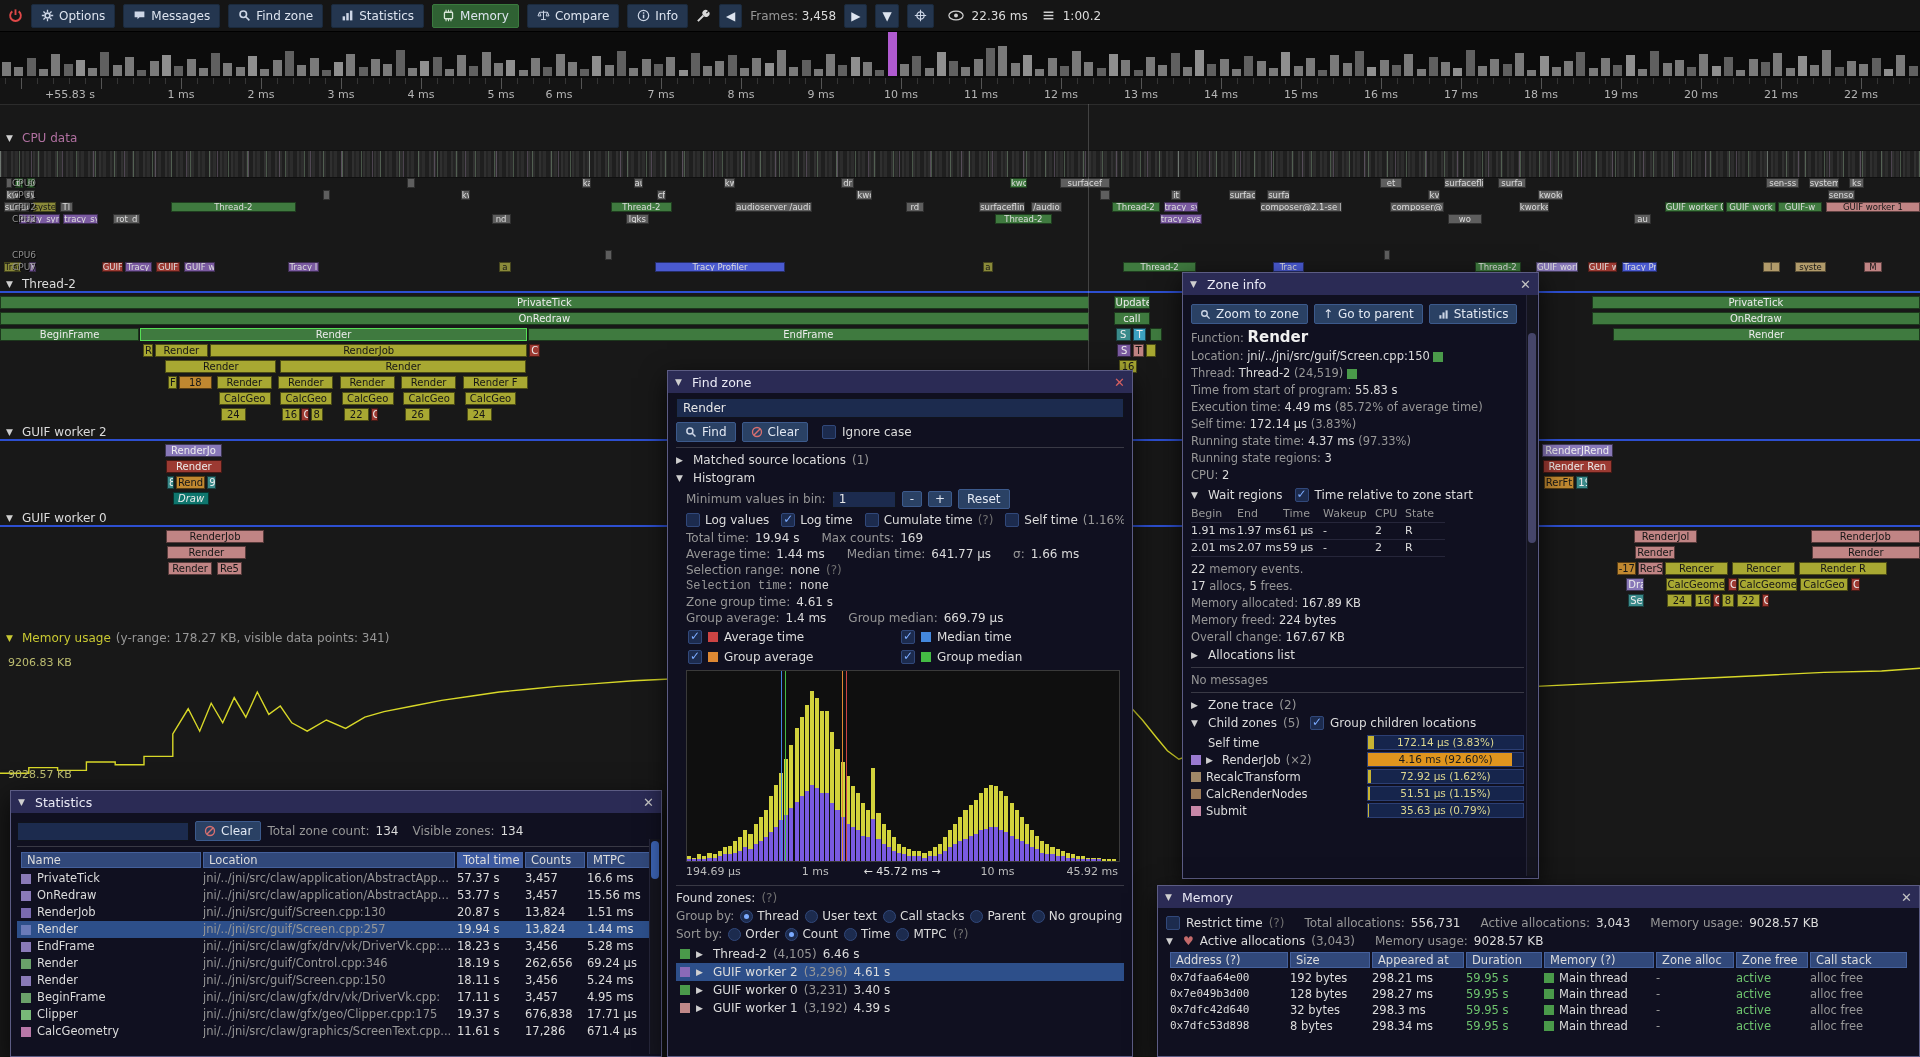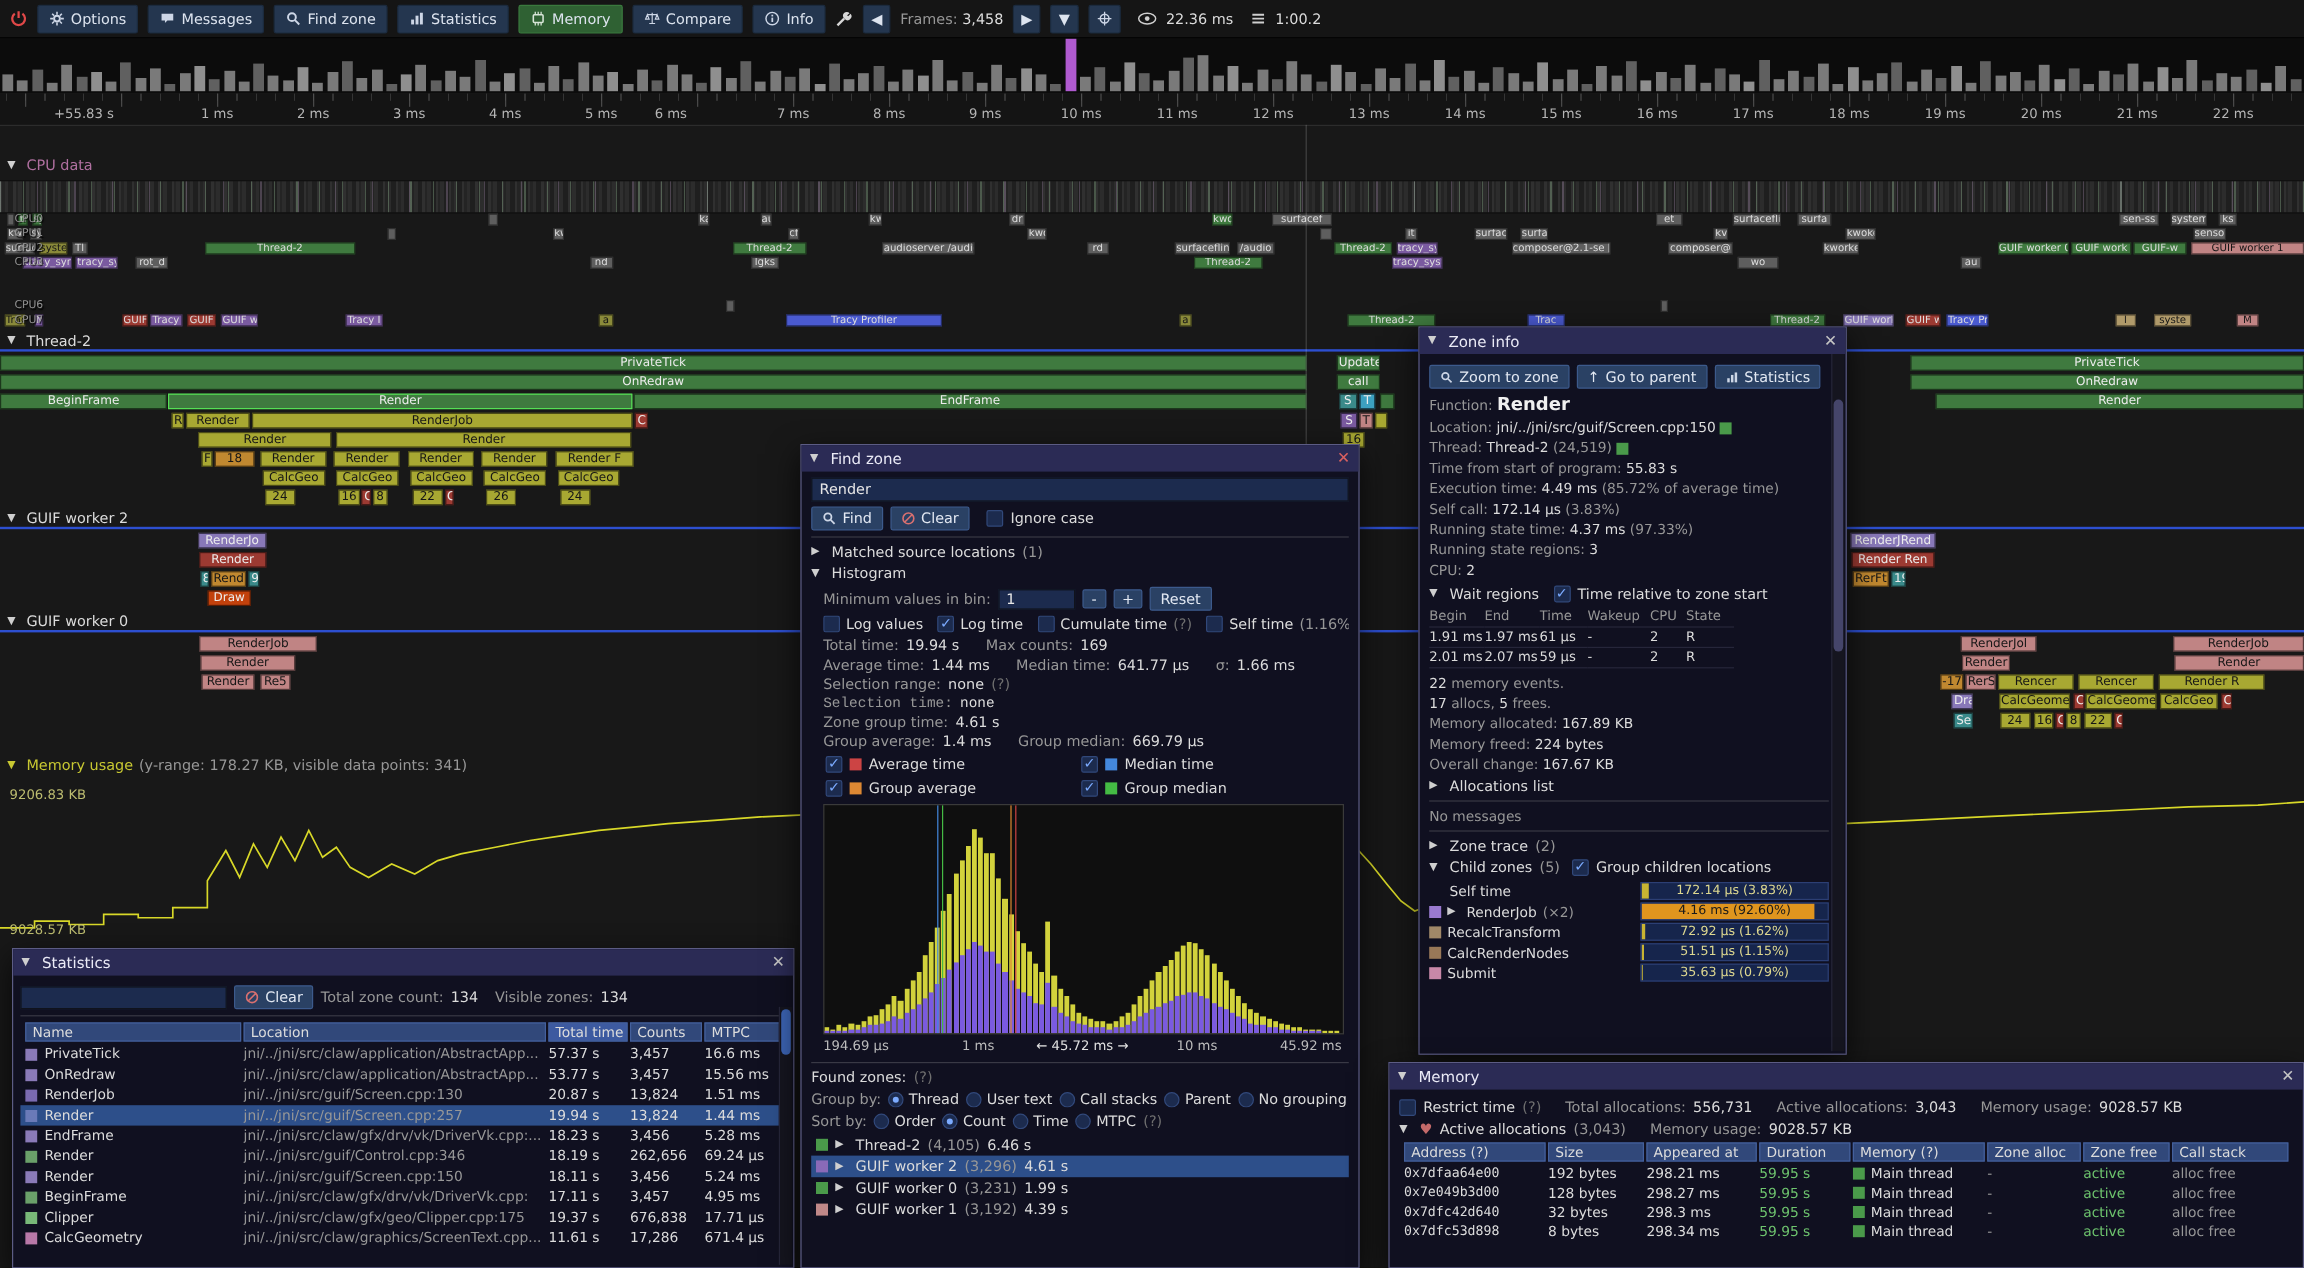--- a/index.html
+++ b/index.html
@@ -596,21 +596,21 @@
           <div class="zn" style="left: 80.35%; width: 3.6%; background: rgb(156, 58, 50);">Render Ren</div>
         </div>
         <div class="trow" style="top: 476px;">
           <div class="zn" style="left: 8.7%; width: 0.35%; background: rgb(58, 138, 138);">8</div>
           <div class="zn" style="left: 9.15%; width: 1.55%; background: rgb(192, 136, 48); color: rgb(22, 22, 22);">Rend</div>
           <div class="zn" style="left: 10.8%; width: 0.45%; background: rgb(58, 138, 138);">9</div>
           <div class="zn" style="left: 80.4%; width: 1.6%; background: rgb(192, 136, 48); color: rgb(22, 22, 22);">RerFt</div>
           <div class="zn" style="left: 82.1%; width: 0.6%; background: rgb(58, 138, 138);">19</div>
         </div>
         <div class="trow" style="top: 492px;">
-          <div class="zn" style="left: 9%; width: 1.9%; background: #c2410c;">Draw</div>
+          <div class="zn" style="left: 9%; width: 1.9%; background: #0f766e; font-style: italic;">Draw</div>
         </div>
         <div class="sec-label" style="top: 510px;">
           <span class="arr">▼</span>
           <span>GUIF worker 0</span>
         </div>
         <div class="thread-underline" style="top: 525px;"></div>
         <div class="trow" style="top: 530px;">
           <div class="zn" style="left: 8.65%; width: 5.1%; background: rgb(192, 132, 132); color: rgb(22, 22, 22);">RenderJob</div>
           <div class="zn" style="left: 85.1%; width: 3.3%; background: rgb(192, 132, 132); color: rgb(22, 22, 22);">RenderJol</div>
           <div class="zn" style="left: 94.3%; width: 5.7%; background: rgb(192, 132, 132); color: rgb(22, 22, 22);">RenderJob</div>
@@ -1177,21 +1177,21 @@
             <span class="arr">▶</span>
             <span>GUIF worker 2</span>
             <span class="dim">(3,296)</span>
             <span>4.61 s</span>
           </div>
           <div class="group-row">
             <span class="sq" style="background: rgb(74, 154, 74);"></span>
             <span class="arr">▶</span>
             <span>GUIF worker 0</span>
             <span class="dim">(3,231)</span>
-            <span>1.99 s</span>
+            <span>3.40 s</span>
           </div>
           <div class="group-row">
             <span class="sq" style="background: rgb(192, 136, 136);"></span>
             <span class="arr">▶</span>
             <span>GUIF worker 1</span>
             <span class="dim">(3,192)</span>
             <span>4.39 s</span>
           </div>
         </div>
     </div>
@@ -1228,21 +1228,21 @@
             </span>
             <span>Statistics</span>
           </span>
       </div>
       <div class="zi-line"><span class="dim">Function:</span> <span class="zi-func">Render</span></div>
       <div class="zi-line"><span class="dim">Location:</span> <span>jni/../jni/src/guif/Screen.cpp:150</span> <span class="sq" style="background:#4a9a4a;vertical-align:middle"></span></div>
       <div class="zi-line"><span class="dim">Thread:</span> <span>Thread-2</span> <span class="dim">(24,519)</span> <span class="sq" style="background:#4a9a4a;vertical-align:middle"></span></div>
       <div id="zi-rows">
           <div class="zi-line"><span class="dim">Time from start of program: </span><span>55.83 s</span></div>
           <div class="zi-line"><span class="dim">Execution time: </span><span>4.49 ms</span><span class="dim"> (85.72% of average time)</span></div>
-          <div class="zi-line"><span class="dim">Self call: </span><span>172.14 μs</span><span class="dim"> (3.83%)</span></div>
+          <div class="zi-line"><span class="dim">Self time: </span><span>172.14 μs</span><span class="dim"> (3.83%)</span></div>
           <div class="zi-line"><span class="dim">Running state time: </span><span>4.37 ms</span><span class="dim"> (97.33%)</span></div>
           <div class="zi-line"><span class="dim">Running state regions: </span><span>3</span></div>
           <div class="zi-line"><span class="dim">CPU: </span><span>2</span></div>
         </div>
       <div class="row" style="margin-top:6px">
         <span class="arr">▼</span>
         <span>Wait regions</span>
         <span class="cb on" style="margin-left:6px"></span>
         <span>Time relative to zone start</span>
       </div>

